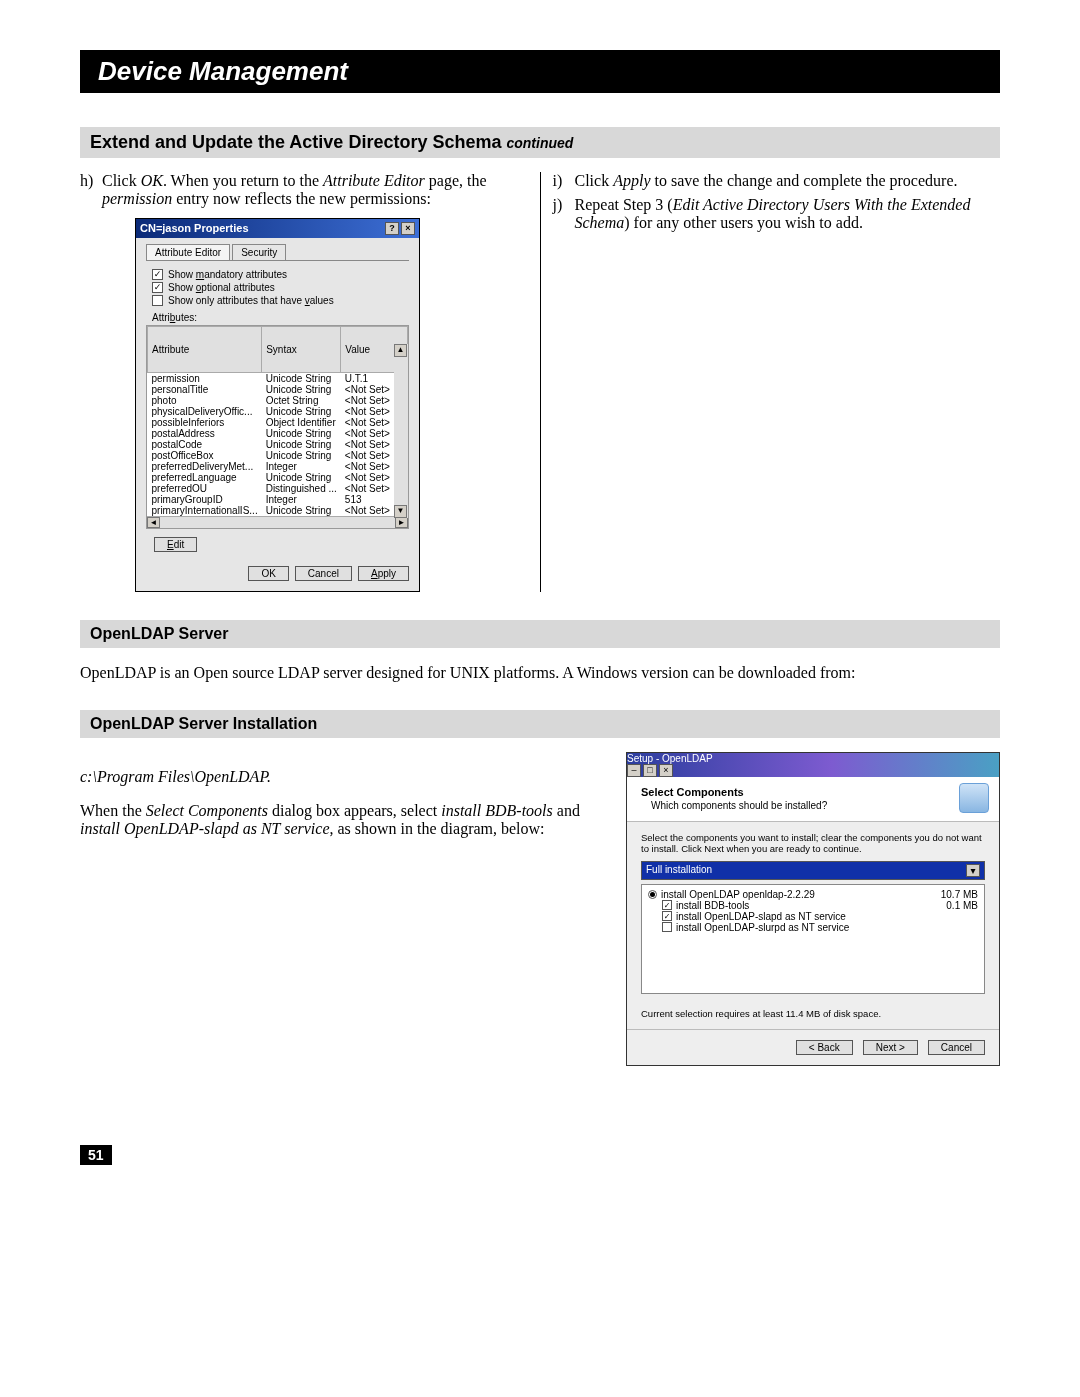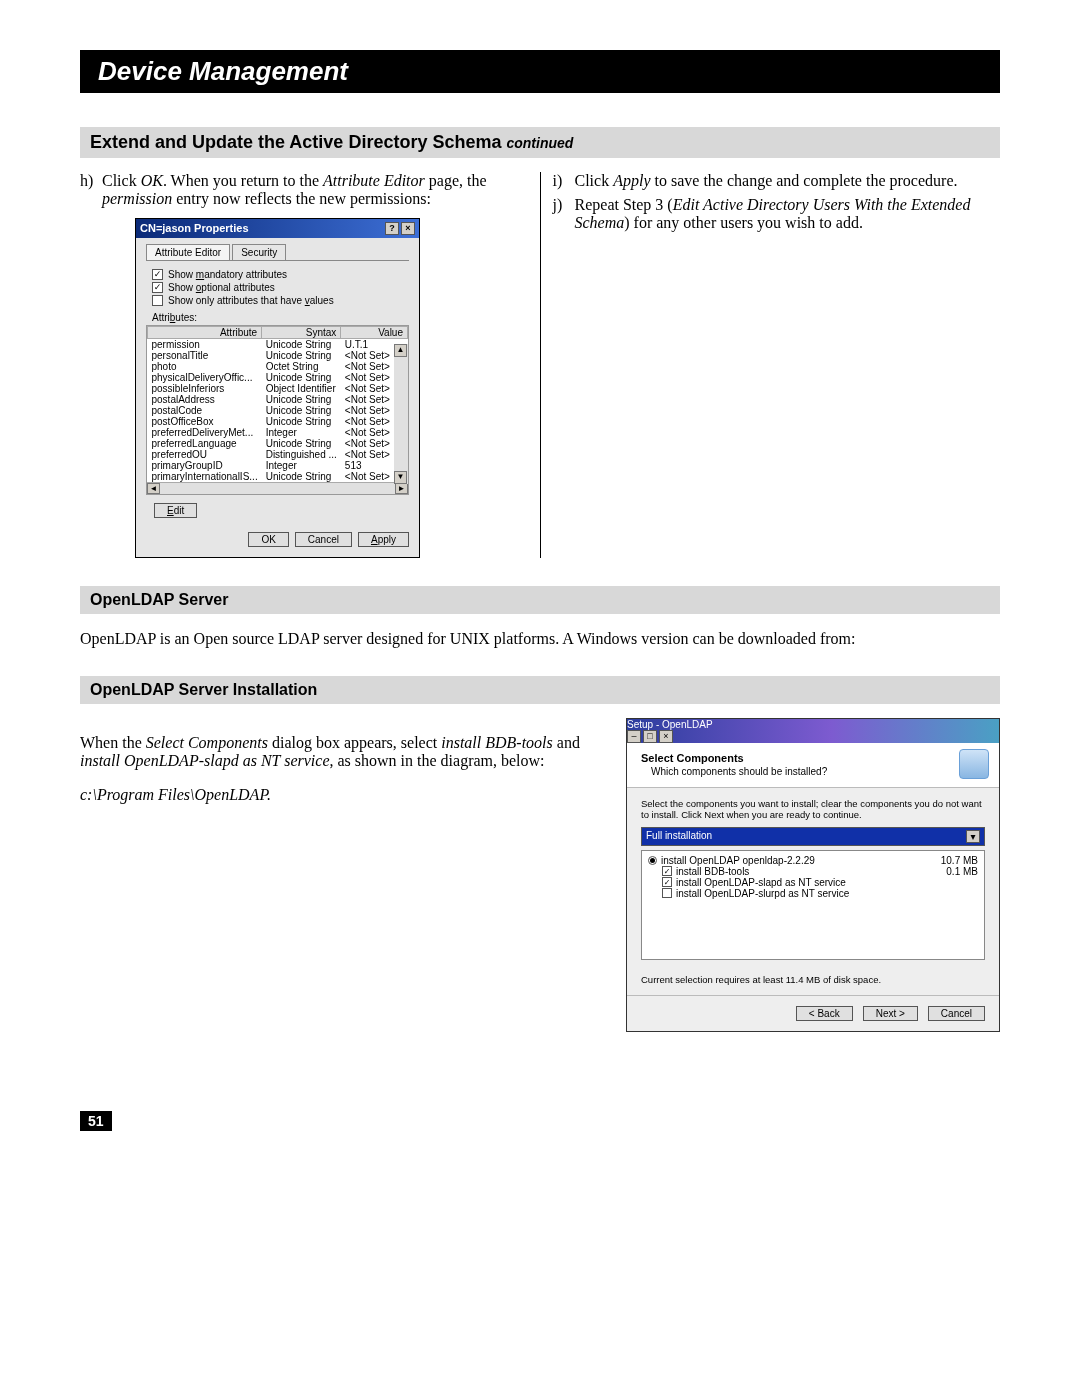--- a/index.html
+++ b/index.html
@@ -107,22 +107,22 @@
     position: relative;
   }
   .attr-table {
     width: 100%;
     border-collapse: collapse;
     font-size: 10px;
   }
   .attr-table th {
     background: #e0e0e0;
     border: 1px solid #aaa;
-    padding: 0 4px;
-    text-align: right;
+    padding: 17px 4px;
+    text-align: left;
     font-weight: normal;
   }
   .attr-table td {
     padding: 0 4px;
     white-space: nowrap;
     overflow: hidden;
   }
   .att-col1 { width: 92px; }
   .att-col2 { width: 74px; }
   .scroll-vert {
@@ -374,24 +374,24 @@
     </div>
   </div>
 
   <div class="gray-head small">OpenLDAP Server</div>
   <p>OpenLDAP is an Open source LDAP server designed for UNIX platforms. A Windows version can be downloaded from:</p>
 
   <div class="gray-head small">OpenLDAP Server Installation</div>
 
   <div class="openldap-flex">
     <div class="left">
+      <p><em>c:\Program Files\OpenLDAP.</em></p>
       <p>
         <span>When the </span><em>Select Components</em><span> dialog box appears, select </span><em>install BDB-tools</em><span> and </span><em>install OpenLDAP-slapd as NT service</em><span>, as shown in the diagram, below:</span>
       </p>
-      <p><em>c:\Program Files\OpenLDAP.</em></p>
     </div>
 
     <div class="setup">
       <div class="titlebar">
         <span>Setup - OpenLDAP</span>
         <div class="title-btns">
           <div class="title-btn">–</div>
           <div class="title-btn">□</div>
           <div class="title-btn">×</div>
         </div>

